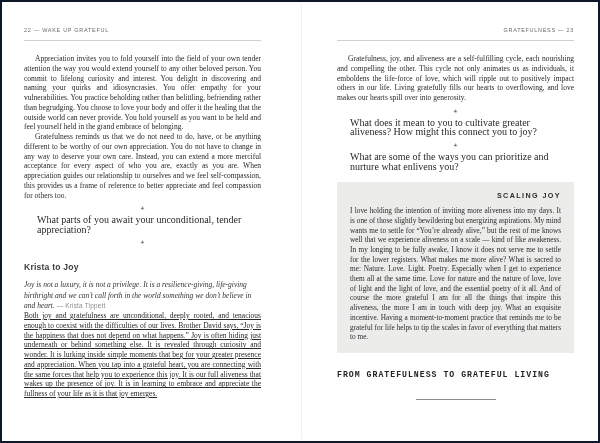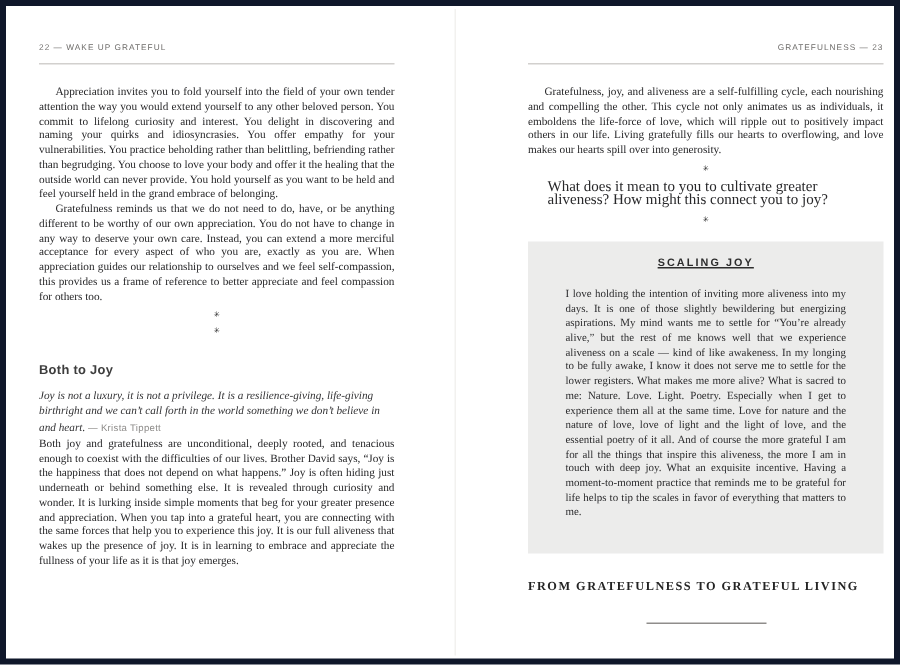--- a/index.html
+++ b/index.html
@@ -4,29 +4,29 @@
 <style>
   html,body{margin:0;padding:0;}
   body{
     width:600px;height:443px;position:relative;overflow:hidden;
     background:#ffffff;
     font-family:"Liberation Serif", serif;
     -webkit-font-smoothing:antialiased;
   }
   .book{
     position:absolute;inset:0;box-sizing:border-box;
-    background:#ffffff;border:4px solid #0f172a;
+    background:#ffffff;border:2px solid #0f172a;
   }
   .gutter{
     position:absolute;left:299px;top:2px;bottom:2px;width:1px;
     background:#f2f1ef;
   }
   .page{position:absolute;top:25px;width:237px;}
   .page-left{left:22px;}
-  .page-right{left:348px;}
+  .page-right{left:335px;}
 
   .running-head{
     font-family:"Liberation Sans", sans-serif;
     font-size:5.5px;letter-spacing:0.7px;color:#6e6c6a;
     padding-bottom:7px;border-bottom:1px solid #d2d0ce;
     text-transform:uppercase;
   }
   .running-head.right{text-align:right;}
 
   .body-flow{margin-top:13px;}
@@ -49,74 +49,75 @@
     font-family:"Liberation Sans", sans-serif;font-weight:bold;
     font-size:8.6px;color:#3d3d3d;margin:17px 0 8px;letter-spacing:0.2px;
   }
   .quote{
     margin:0;font-style:italic;font-size:7.5px;line-height:10.2px;color:#333335;
   }
   .quote-attr{
     font-family:"Liberation Sans", sans-serif;font-style:normal;
     font-size:6.4px;color:#8d8b89;letter-spacing:0.2px;
   }
-  .after-quote{margin-top:9px;}
+  .after-quote{margin-top:9px;text-decoration:underline;}
 
   .callout{
     background:#ececeb;margin-top:11px;padding:9px 13px 11px;
     box-sizing:border-box;
   }
   .callout-title{
     font-family:"Liberation Sans", sans-serif;font-weight:bold;
-    font-size:7.2px;letter-spacing:1.4px;text-align:center;color:#2d2d2d;
+    font-size:7.2px;letter-spacing:1.4px;text-align:right;color:#2d2d2d;
     margin:0 0 6px;
-    text-decoration:underline;
   }
   .callout-body{
-    margin:12px;font-size:7.3px;line-height:9.7px;color:#2b2b2d;text-align:justify;
+    margin:0;font-size:7.3px;line-height:9.7px;color:#2b2b2d;text-align:justify;
   }
 
   .caps-head{
-    font-family:Liberation Serif, serif;font-weight:bold;
+    font-family:Liberation Mono, monospace;font-weight:bold;
     font-size:8.2px;letter-spacing:1px;color:#242424;margin:17px 0 20px;
   }
   .end-divider{
     width:80px;height:0;border-top:1px solid #8f8d8b;
     margin:15px auto 0;
   }
 </style>
 </head>
 <body>
 
 <div class="book">
   <div class="gutter"></div>
 
   <div class="page page-left">
     <div class="running-head">22 — WAKE UP GRATEFUL</div>
     <div class="body-flow">
       <p class="body-text indent">Appreciation invites you to fold yourself into the field of your own tender attention the way you would extend yourself to any other beloved person. You commit to lifelong curiosity and interest. You delight in discovering and naming your quirks and idiosyncrasies. You offer empathy for your vulnerabilities. You practice beholding rather than belittling, befriending rather than begrudging. You choose to love your body and offer it the healing that the outside world can never provide. You hold yourself as you want to be held and feel yourself held in the grand embrace of belonging.</p>
       <p class="body-text indent">Gratefulness reminds us that we do not need to do, have, or be anything different to be worthy of our own appreciation. You do not have to change in any way to deserve your own care. Instead, you can extend a more merciful acceptance for every aspect of who you are, exactly as you are. When appreciation guides our relationship to ourselves and we feel self-compassion, this provides us a frame of reference to better appreciate and feel compassion for others too.</p>
 
       <div class="q-sep">✳</div>
+      <p class="question">What parts of you await your unconditional, tender appreciation?</p>
       <div class="q-sep">✳</div>
 
-      <div class="sub-head">Both to Joy</div>
+      <div class="sub-head">Krista to Joy</div>
       <p class="quote"><span>Joy is not a luxury, it is not a privilege. It is a resilience-giving, life-giving birthright and we can’t call forth in the world something we don’t believe in and heart.</span> <span class="quote-attr">— Krista Tippett</span></p>
       <p class="body-text after-quote">Both joy and gratefulness are unconditional, deeply rooted, and tenacious enough to coexist with the difficulties of our lives. Brother David says, “Joy is the happiness that does not depend on what happens.” Joy is often hiding just underneath or behind something else. It is revealed through curiosity and wonder. It is lurking inside simple moments that beg for your greater presence and appreciation. When you tap into a grateful heart, you are connecting with the same forces that help you to experience this joy. It is our full aliveness that wakes up the presence of joy. It is in learning to embrace and appreciate the fullness of your life as it is that joy emerges.</p>
     </div>
   </div>
 
   <div class="page page-right">
     <div class="running-head right">GRATEFULNESS — 23</div>
     <div class="body-flow">
       <p class="body-text indent">Gratefulness, joy, and aliveness are a self-fulfilling cycle, each nourishing and compelling the other. This cycle not only animates us as individuals, it emboldens the life-force of love, which will ripple out to positively impact others in our life. Living gratefully fills our hearts to overflowing, and love makes our hearts spill over into generosity.</p>
 
       <div class="q-sep">✳</div>
       <p class="question">What does it mean to you to cultivate greater aliveness? How might this connect you to joy?</p>
       <div class="q-sep">✳</div>
+      <p class="question">What are some of the ways you can prioritize and nurture what enlivens you?</p>
 
       <div class="callout">
         <div class="callout-title">SCALING JOY</div>
         <p class="callout-body">I love holding the intention of inviting more aliveness into my days. It is one of those slightly bewildering but energizing aspirations. My mind wants me to settle for “You’re already alive,” but the rest of me knows well that we experience aliveness on a scale — kind of like awakeness. In my longing to be fully awake, I know it does not serve me to settle for the lower registers. What makes me more alive? What is sacred to me: Nature. Love. Light. Poetry. Especially when I get to experience them all at the same time. Love for nature and the nature of love, love of light and the light of love, and the essential poetry of it all. And of course the more grateful I am for all the things that inspire this aliveness, the more I am in touch with deep joy. What an exquisite incentive. Having a moment-to-moment practice that reminds me to be grateful for life helps to tip the scales in favor of everything that matters to me.</p>
       </div>
 
       <div class="caps-head">FROM GRATEFULNESS TO GRATEFUL LIVING</div>
 
       <div class="end-divider"></div>
     </div>

